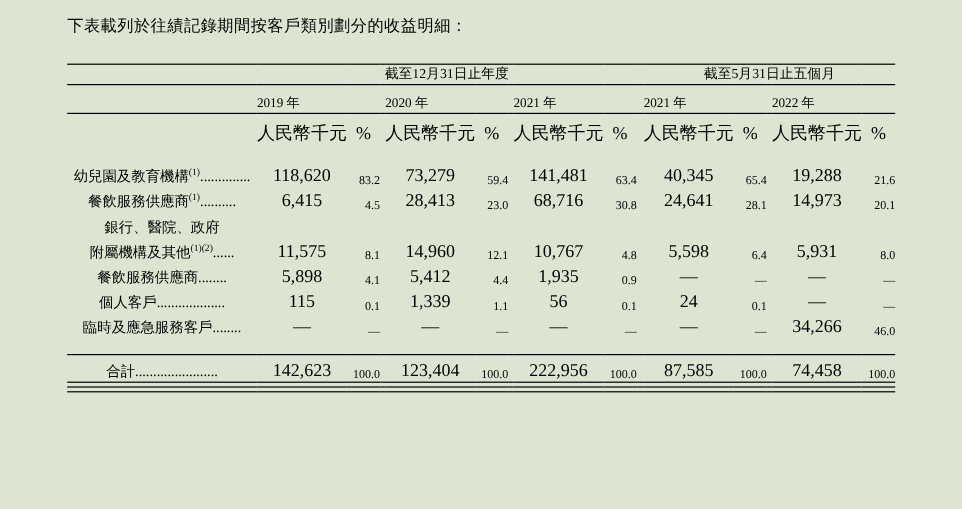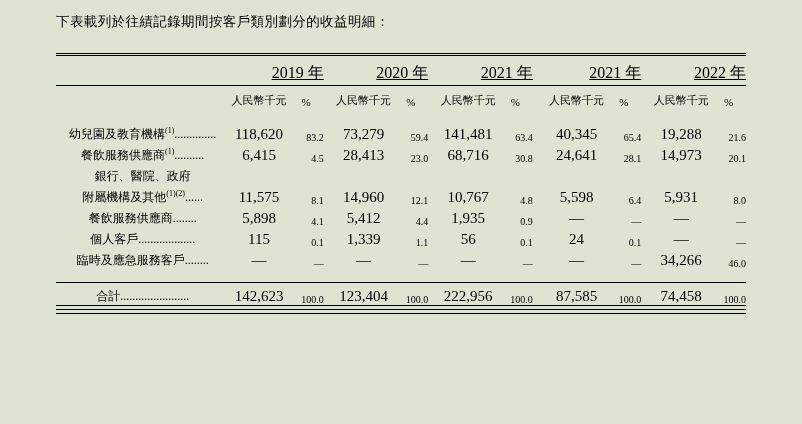--- a/index.html
+++ b/index.html
@@ -56,29 +56,28 @@
     text-align: right;
     font-size: 10px;
     padding-right: 6px;
   }
   .grp-head {
     text-align: center;
     font-size: 11.5px;
     padding-bottom: 2px;
   }
   .yr-head {
-    text-align: right;
-    font-size: 16px;
+    text-align: left;
+    font-size: 11px;
     font-weight: bold;
     padding-bottom: 2px;
-    text-decoration: underline;
   }
   .unit-head {
     text-align: center;
-    font-size: 11px;
+    font-size: 15px;
     padding-bottom: 1px;
   }
   .unit-sub {
     text-align: center;
     font-size: 10.5px;
     font-style: italic;
   }
   .rule-thin td {
     border-bottom: 1px solid #000;
     height: 1px;
@@ -157,20 +156,26 @@
       <col style="width:42px">
     </colgroup>
 
     <tbody>
         <tr class="grp-rule">
       <td class="blank"></td>
       <td colspan="8"></td>
       <td class="blank"></td>
       <td colspan="5"></td>
     </tr>
+    <tr>
+      <td></td>
+      <td class="grp-head" colspan="8">截至12月31日止年度</td>
+      <td></td>
+      <td class="grp-head" colspan="5">截至5月31日止五個月</td>
+    </tr>
     <tr class="grp-rule">
       <td class="blank"></td>
       <td colspan="8"></td>
       <td class="blank"></td>
       <td colspan="5"></td>
     </tr>
 
     <tr class="spacer-row">
           <td colspan="15"></td>
         </tr>

